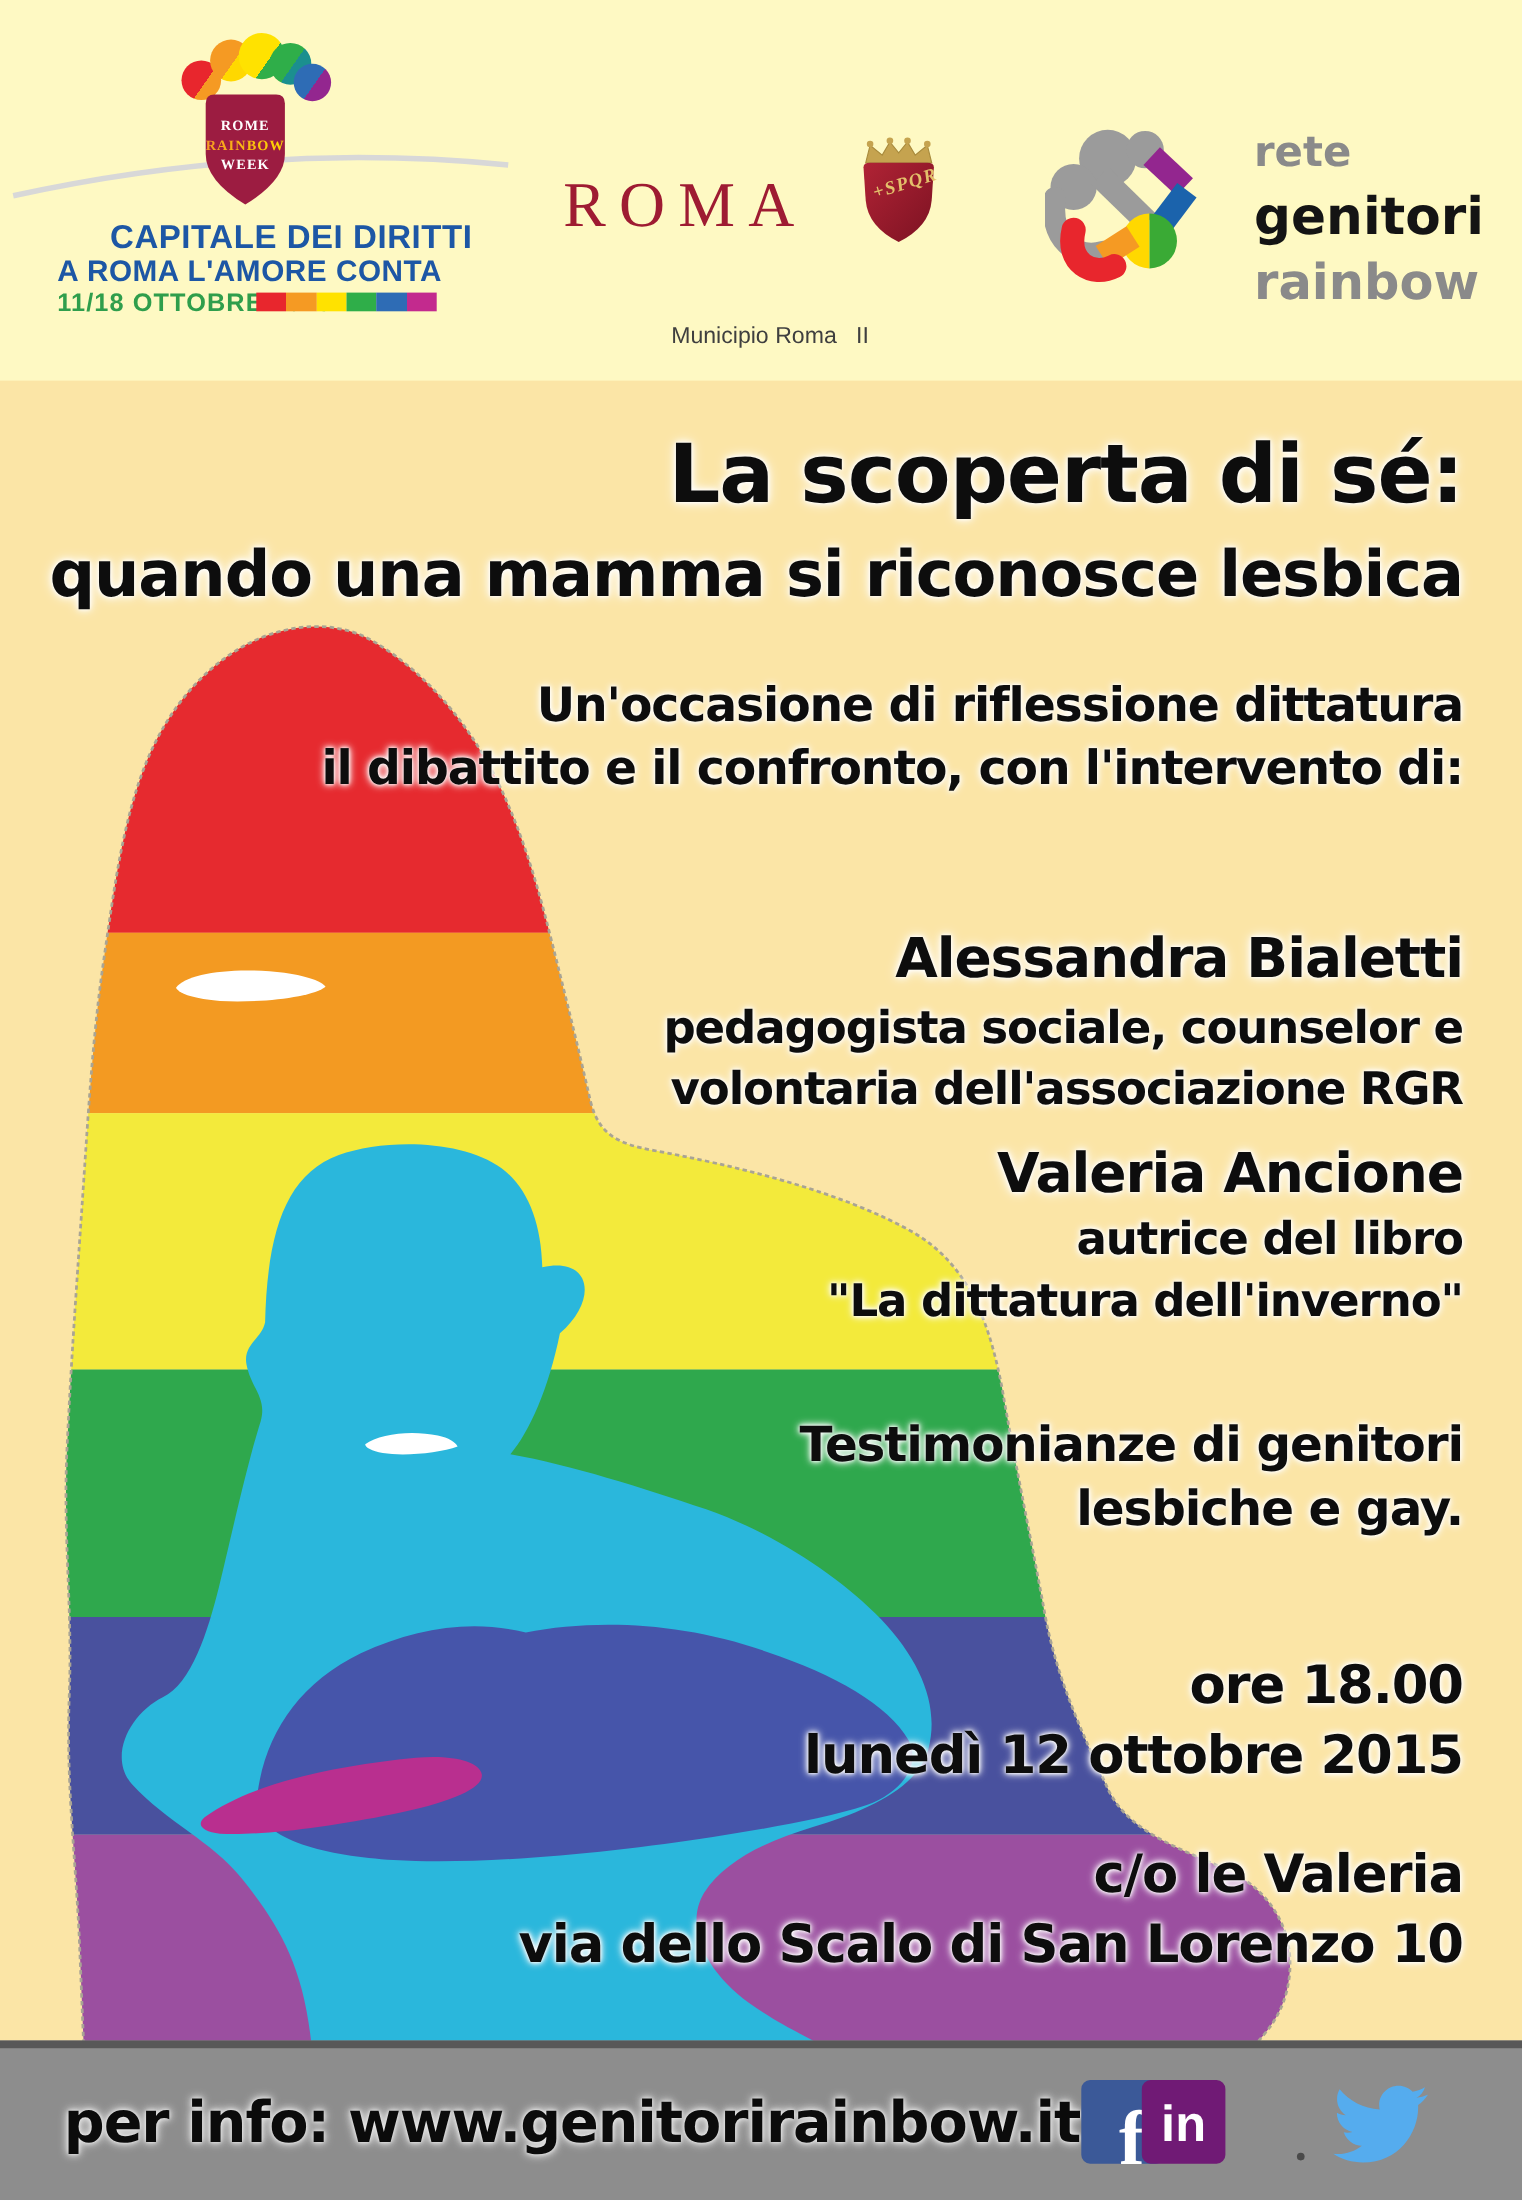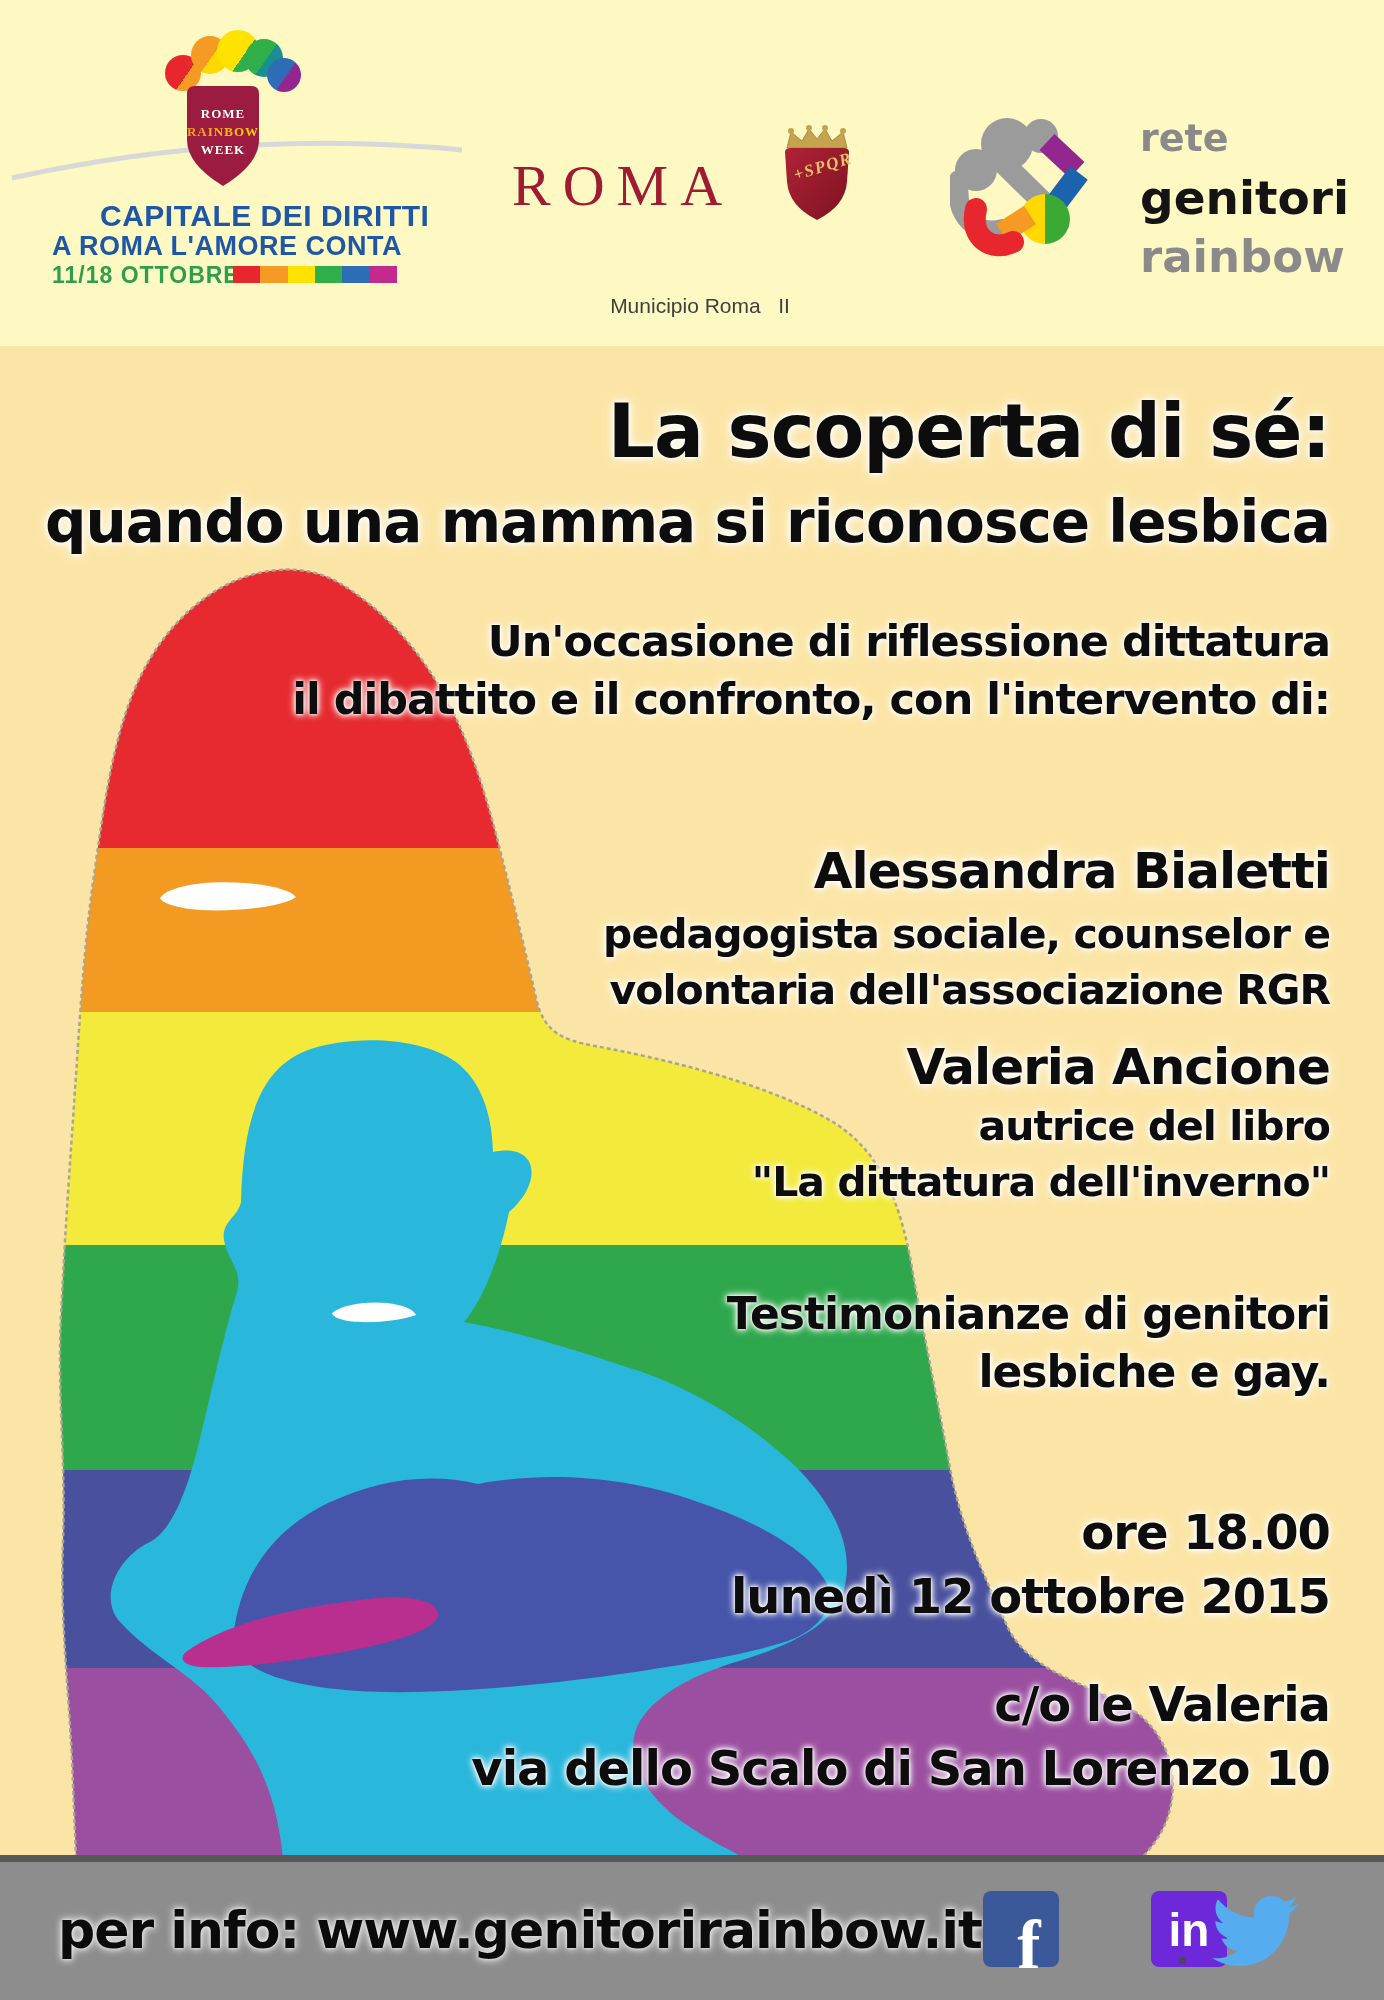--- a/index.html
+++ b/index.html
@@ -26,21 +26,21 @@
   .name{font-size:50px;text-shadow:0 0 3px #fff,0 0 7px #fff,0 0 12px #fff;}
   .role{font-size:41px;}
   .big{font-size:48px;}
   
   .footer{position:absolute;left:0;top:1855px;width:1384px;height:145px;background:#8d8d8d;border-top:7px solid #585858;box-sizing:border-box;z-index:6;}
   .finfo{position:absolute;left:58px;top:38px;font-size:52px;font-weight:bold;color:#0b0b0b;letter-spacing:-1px;
          text-shadow:0 0 3px #eee,0 0 7px #ddd,0 0 10px rgba(255,255,255,.8);white-space:nowrap;}
   .social{position:absolute;border-radius:8px;color:#fff;text-align:center;}
   .fb{left:983px;top:29px;width:76px;height:76px;background:#3b5998;}
   .fb span{font-family:"Liberation Serif",serif;font-weight:bold;font-size:70px;position:relative;top:14px;left:8px;}
-  .li{left:1151px;top:29px;width:76px;height:76px;background:#6d28d9;}
+  .li{left:1038px;top:29px;width:76px;height:76px;background:#701a75;}
   .li span{font-weight:bold;font-size:46px;position:relative;top:12px;font-family:"Liberation Sans",sans-serif;}
   .art{position:absolute;left:0;top:0;z-index:1;}
 </style>
 </head>
 <body>
 
 <div class="page">
 
   <div class="header">
 

